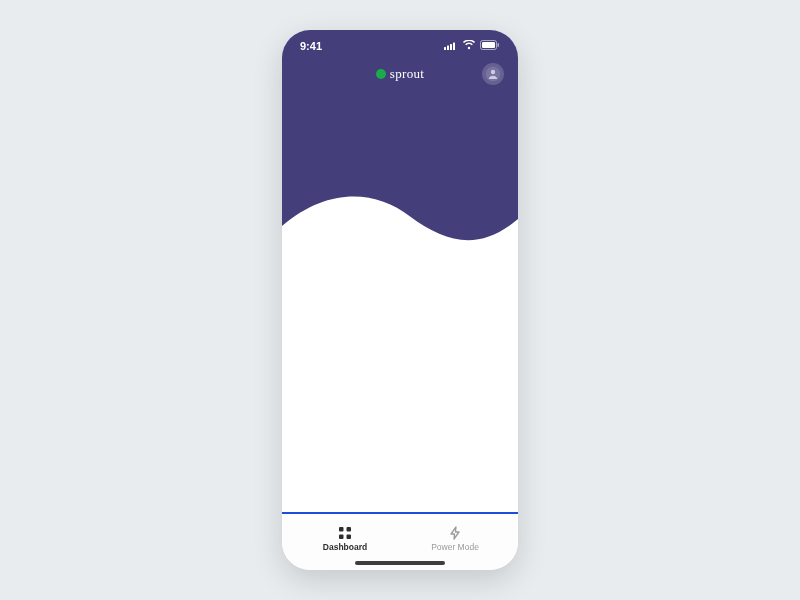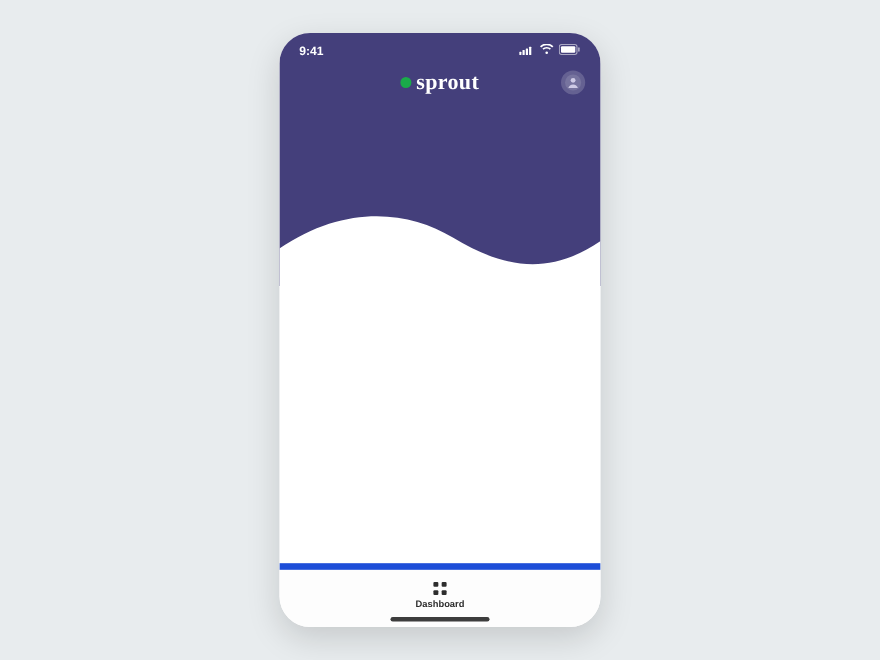--- a/index.html
+++ b/index.html
@@ -7,21 +7,21 @@
       width: 800px;
       height: 600px;
       background: #e8ecee;
       display: flex;
       align-items: center;
       justify-content: center;
       font-family: -apple-system, BlinkMacSystemFont, "Segoe UI", Helvetica, Arial, sans-serif;
       overflow: hidden;
     }
     .phone {
-      width: 292px;
+      width: 236px;
       height: 540px;
       background: #fff;
       border-radius: 28px;
       overflow: hidden;
       position: relative;
       box-shadow: 0 10px 30px rgba(0,0,0,0.15);
     }
     .hero {
       position: relative;
       width: 100%;
@@ -54,22 +54,22 @@
     }
     .brand-dot {
       width: 10px;
       height: 10px;
       border-radius: 50%;
       background: #1aab4a;
       display: inline-block;
     }
     .brand-text {
       font-family: Georgia, "Times New Roman", serif;
-      font-weight: 700;
-      font-size: 20px;
+      font-weight: 400;
+      font-size: 13px;
       letter-spacing: 0.3px;
     }
     .avatar-btn {
       position: absolute;
       right: 14px;
       top: 50%;
       transform: translateY(-50%);
       width: 22px;
       height: 22px;
       border-radius: 50%;
@@ -89,21 +89,21 @@
     }
     .content {
       position: absolute;
       top: 0; left: 0; right: 0; bottom: 0;
       display: flex;
       flex-direction: column;
     }
     .spacer { flex: 1; }
     .tabbar {
       height: 58px;
-      border-top: 6px solid #1d4ed8;
+      border-top: 2px solid #1d4ed8;
       background: #fdfdfd;
       display: flex;
       align-items: center;
       justify-content: space-around;
       padding: 4px 8px 10px 8px;
     }
     .tab {
       display: flex;
       flex-direction: column;
       align-items: center;
@@ -186,17 +186,25 @@
               <g fill="#2d2d2d">
                 <rect x="1" y="1" width="4.5" height="4.5" rx="1"></rect>
                 <rect x="8.5" y="1" width="4.5" height="4.5" rx="1"></rect>
                 <rect x="1" y="8.5" width="4.5" height="4.5" rx="1"></rect>
                 <rect x="8.5" y="8.5" width="4.5" height="4.5" rx="1"></rect>
               </g>
             </svg>
         </span>
         <span>Dashboard</span>
       </div>
+      <div class="tab">
+        <span>
+          <svg width="14" height="14" viewBox="0 0 14 14">
+              <path fill="none" stroke="#9a9a9e" stroke-width="1.3" stroke-linejoin="round" d="M8 1 3 8h3.5L6 13l5-7H7.5L8 1z"></path>
+            </svg>
+        </span>
+        <span>Power Mode</span>
+      </div>
     </div>
   </div>
 
   <div class="home-indicator"></div>
 </div>
 
 </body></html>

